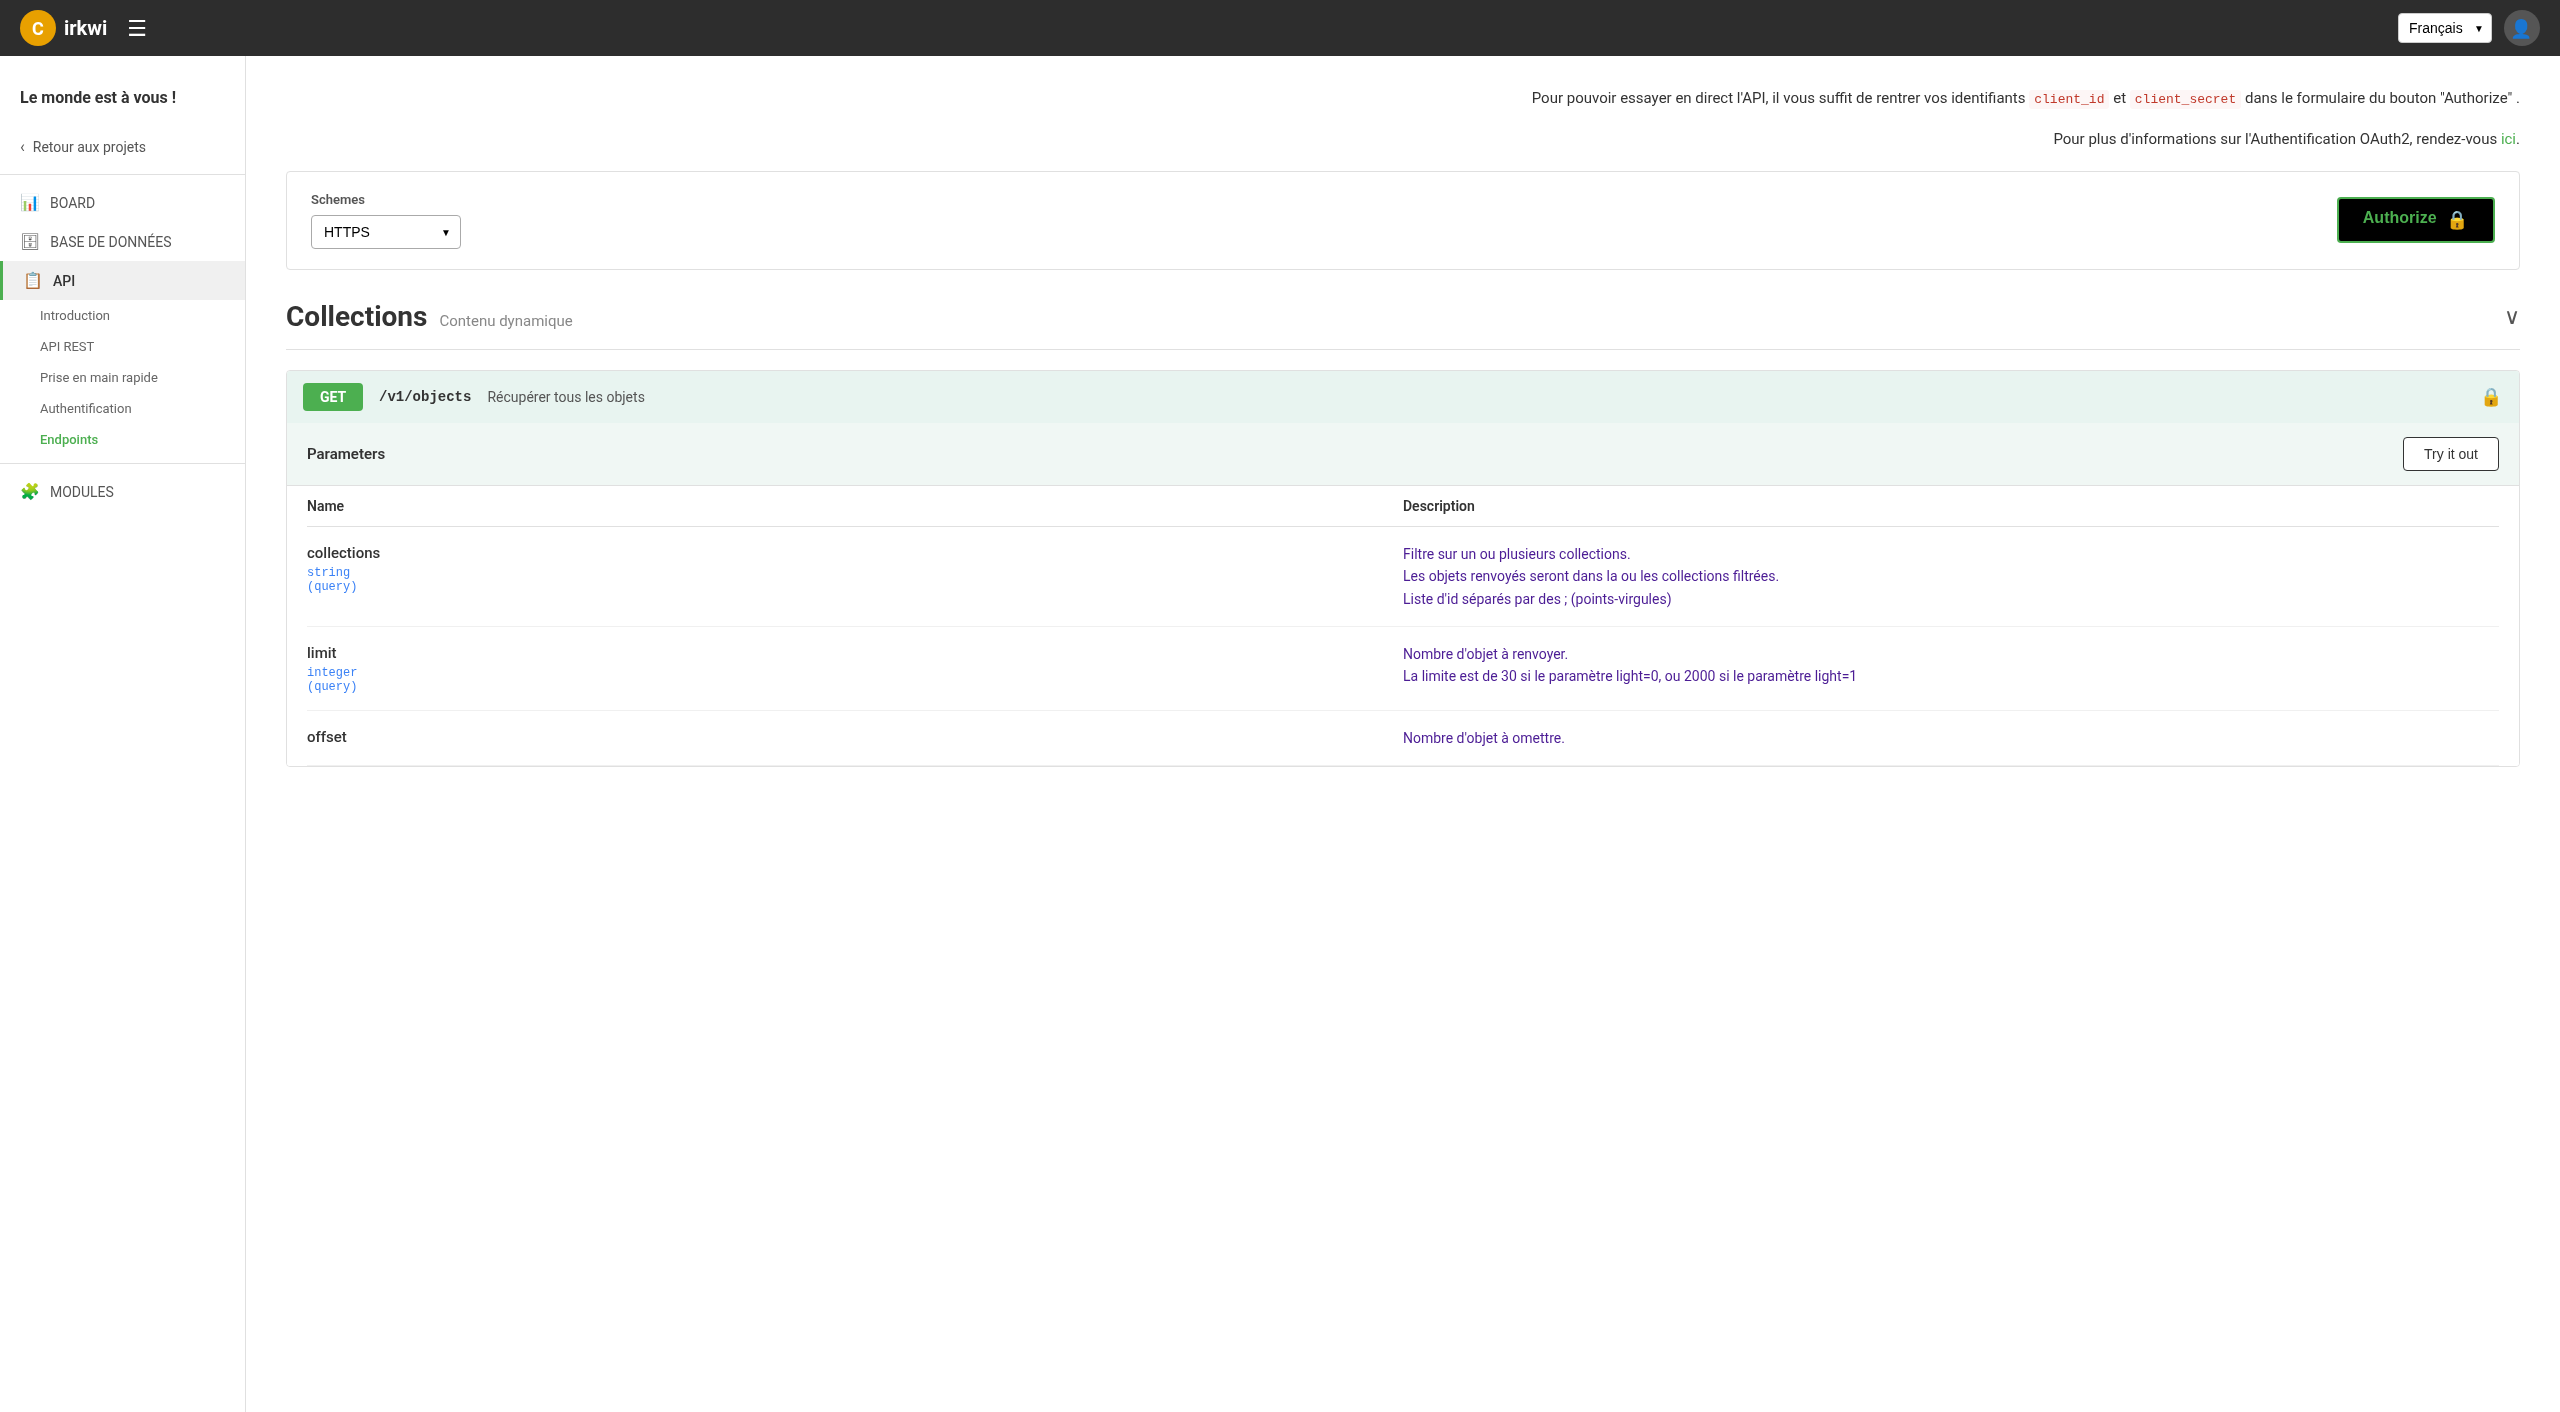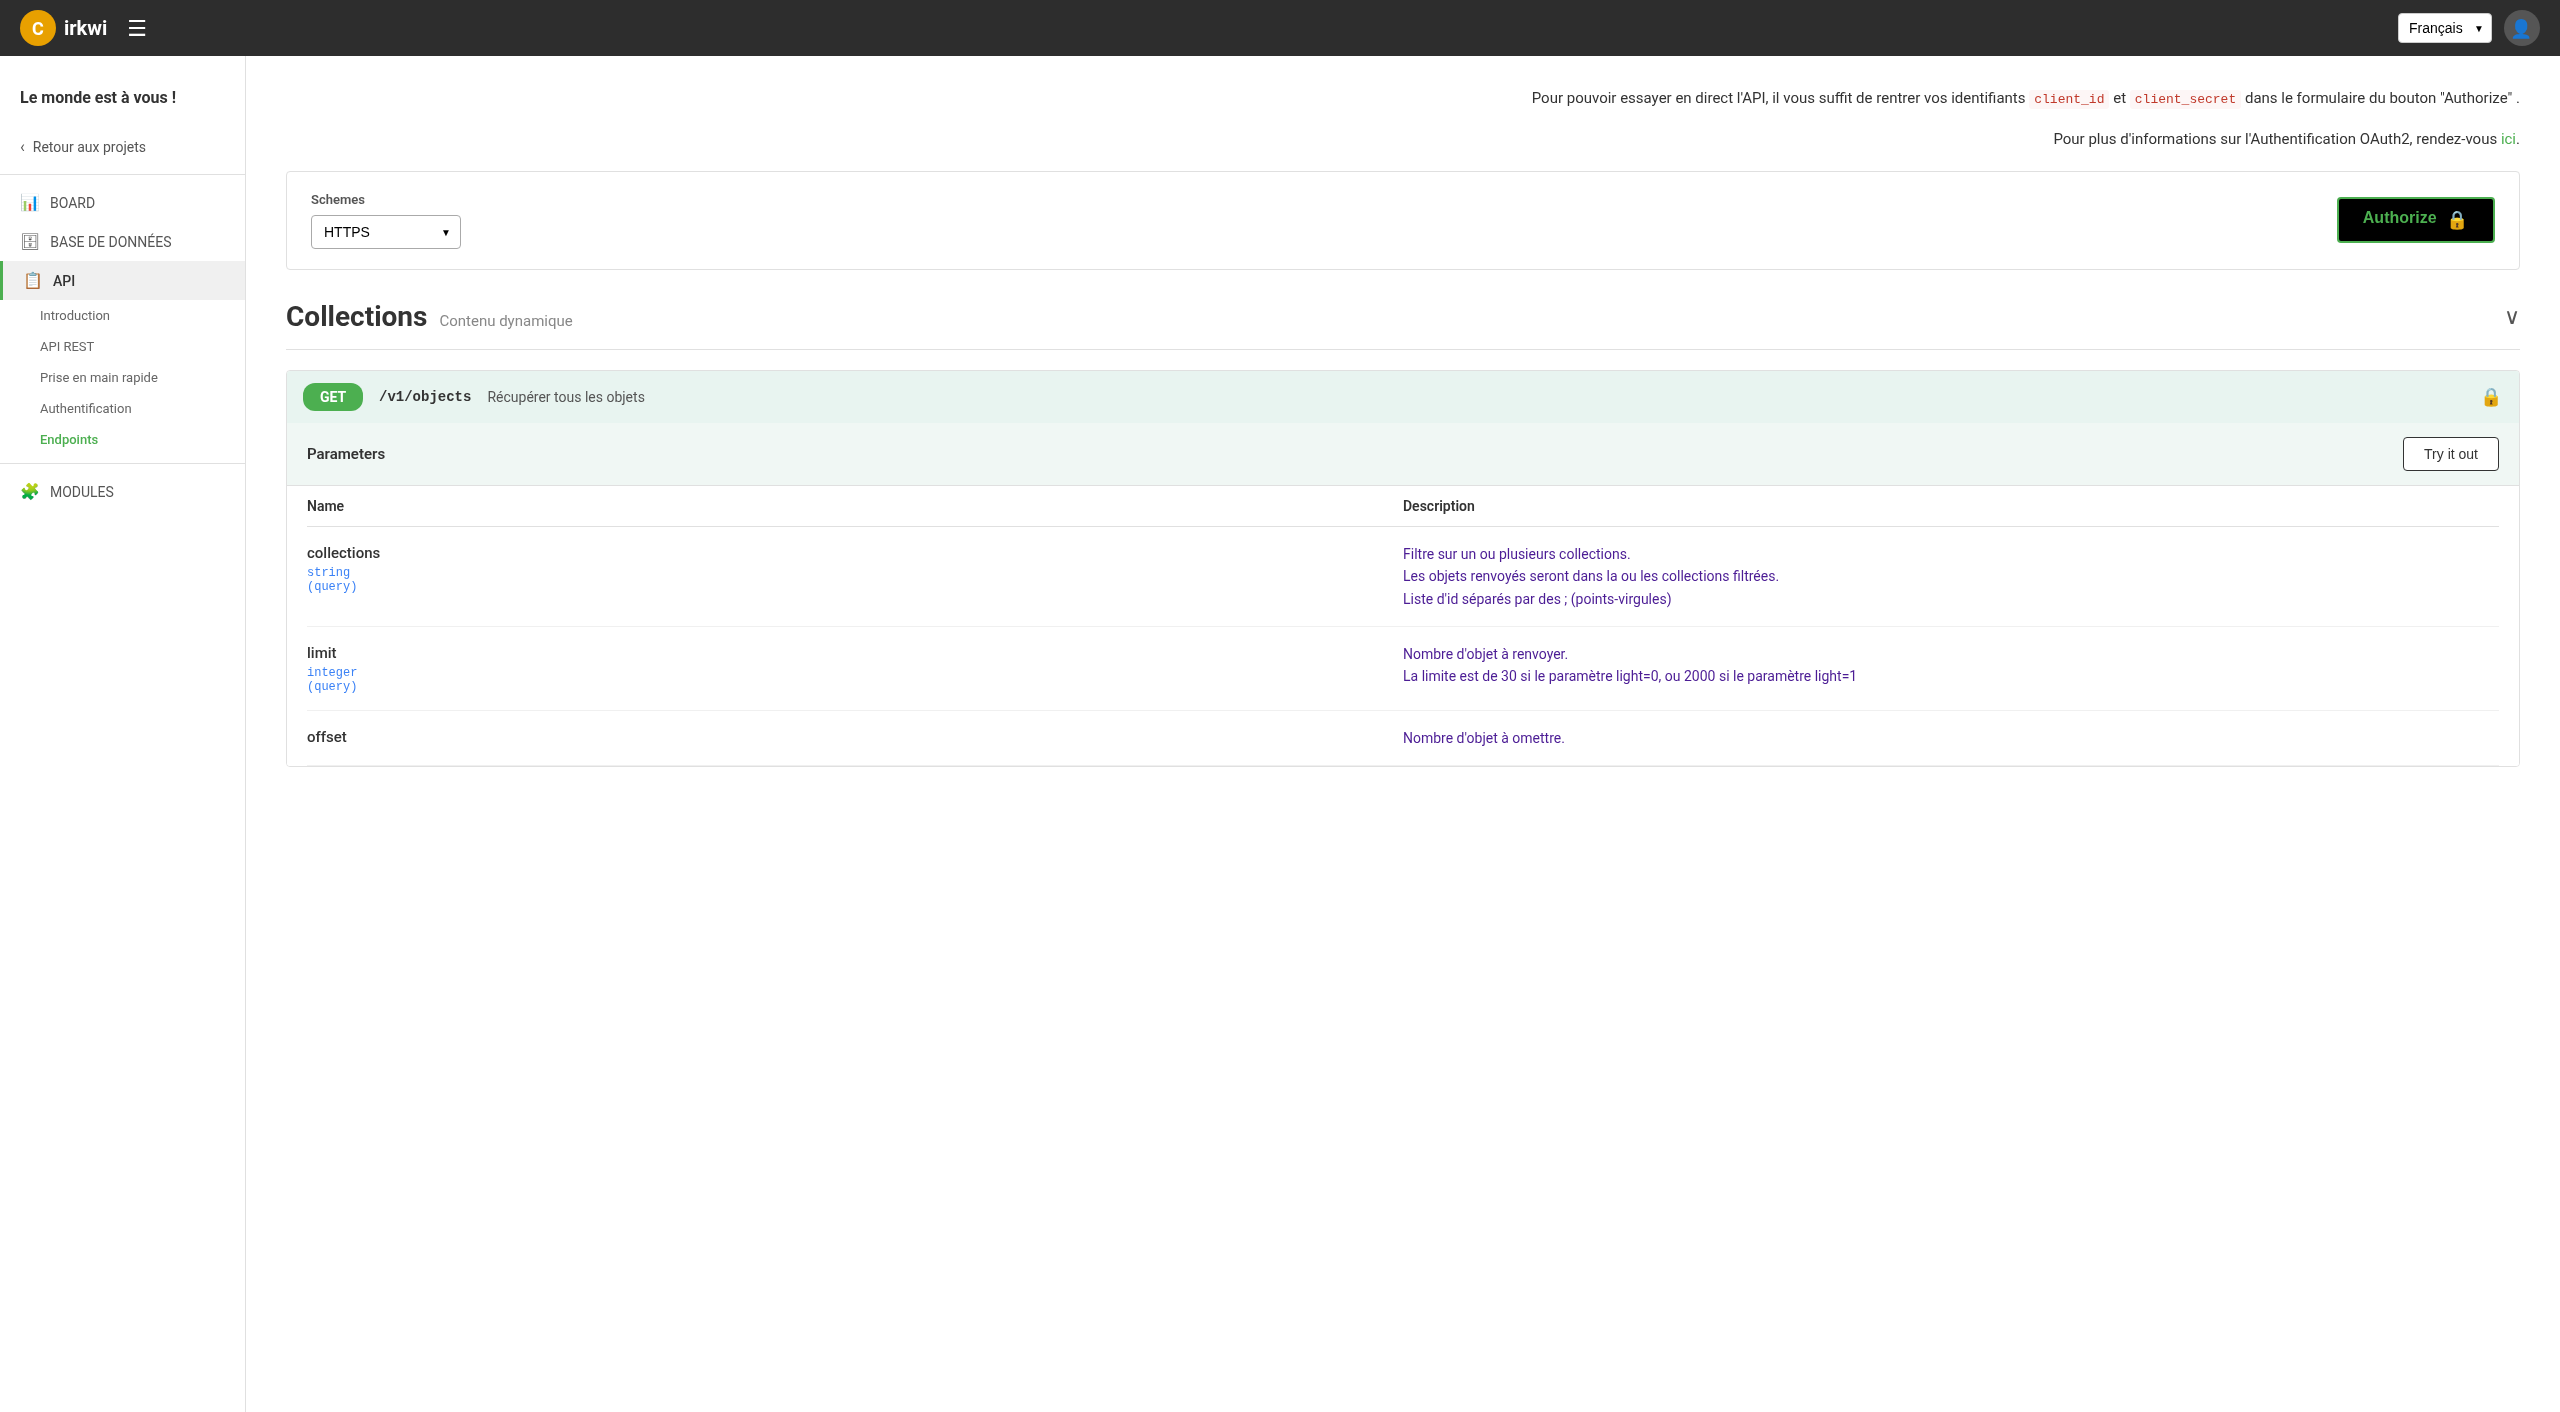--- a/index.html
+++ b/index.html
@@ -181,21 +181,21 @@
       padding: 12px 16px;
       background: #e8f4f0;
       cursor: pointer;
     }
     .method-badge {
       background: #4caf50;
       color: white;
       font-weight: bold;
       font-size: 14px;
       padding: 6px 14px;
-      border-radius: 12px;
+      border-radius: 4px;
       min-width: 60px;
       text-align: center;
     }
     .endpoint-path {
       font-family: 'Courier New', monospace;
       font-size: 14px;
       color: #333;
       font-weight: 600;
     }
     .endpoint-desc { font-size: 14px; color: #555; }

